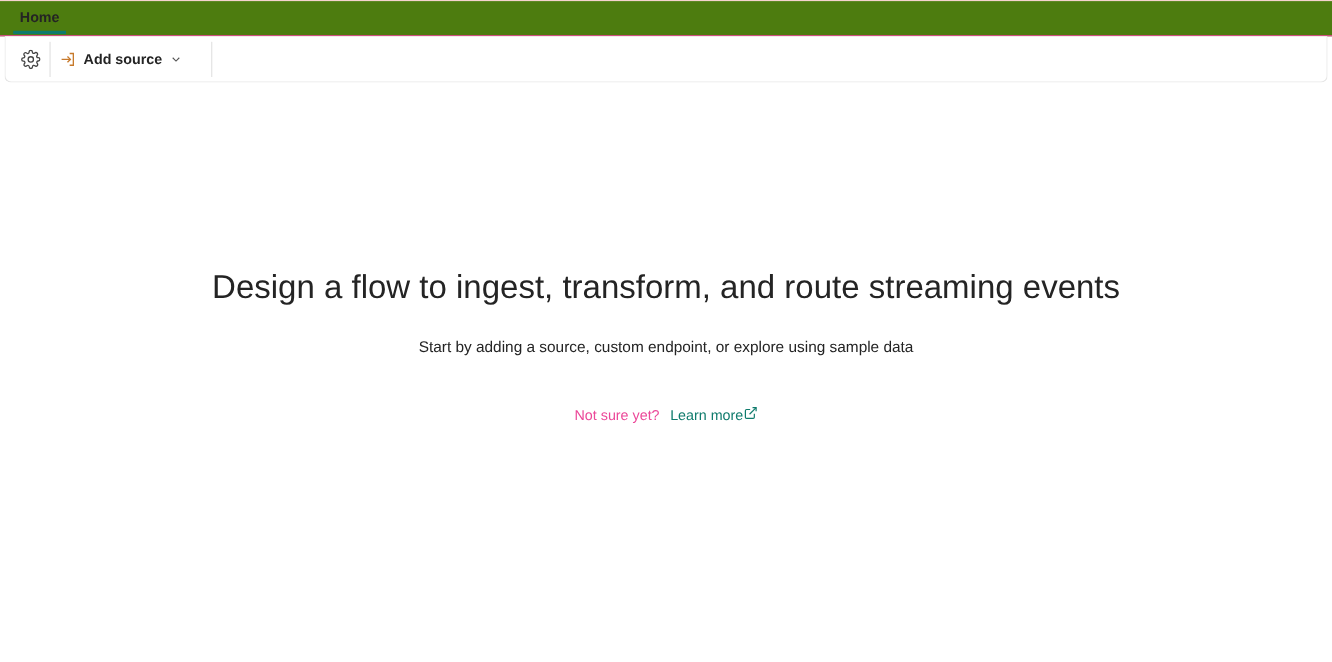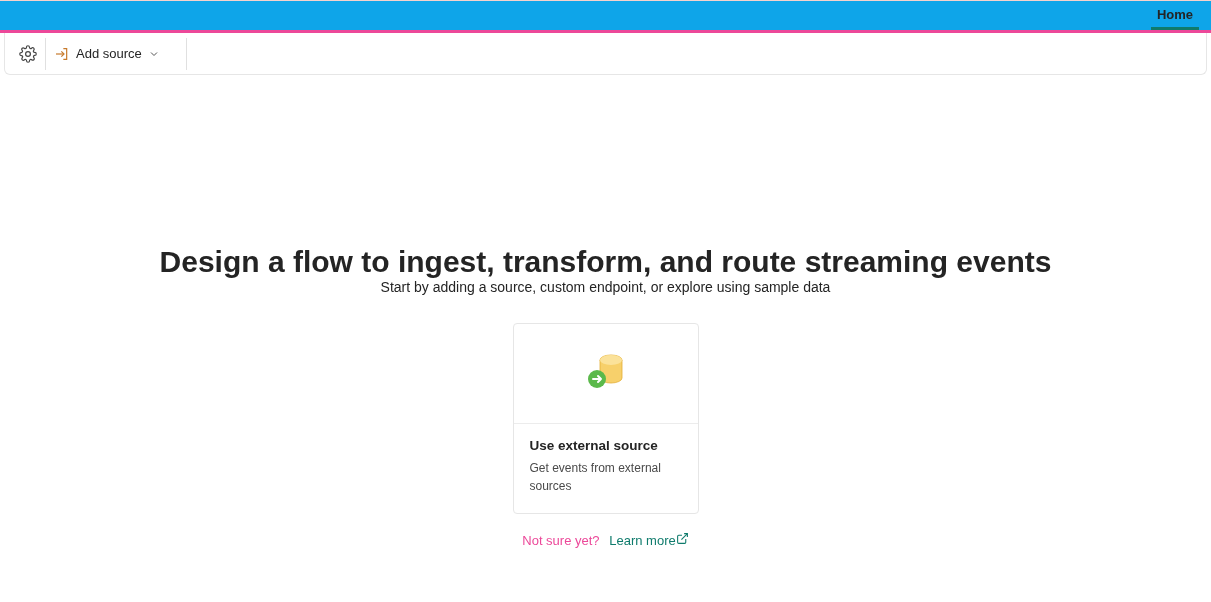--- a/index.html
+++ b/index.html
@@ -10,27 +10,26 @@
     width: 1211px;
     height: 602px;
     overflow: hidden;
   }
   .top-accent {
     height: 1px;
     background: #f5d2cd;
     width: 100%;
   }
   .tab-bar {
-    background: #0ea5e9;
+    background: #4d7c0f;
     height: 32px;
     display: flex;
     align-items: center;
     padding: 0 12px;
-    border-bottom: 3px solid #ec4899;
-    justify-content: flex-end;
+    border-bottom: 1px solid #ec4899;
   }
   .tab {
     font-size: 13px;
     font-weight: 600;
     color: #242424;
     padding: 6px 6px 5px 6px;
     border-bottom: 3px solid #0f7b6c;
     cursor: pointer;
   }
   .toolbar-wrap {
@@ -48,39 +47,40 @@
   }
   .toolbar-btn {
     display: flex;
     align-items: center;
     justify-content: center;
     height: 32px;
     padding: 0 8px;
     cursor: pointer;
     border-right: 1px solid #e0e0e0;
   }
-  .toolbar-btn:last-child { border-right: 1px solid #e0e0e0; padding-right: 26px; }
+  .toolbar-btn:last-child { border-right: 1px solid #e0e0e0; padding-right: 26px; font-weight: bold; }
   .toolbar-btn .segment-label {
     font-size: 13px;
     color: #242424;
     margin: 0 6px;
   }
   .gear-icon, .add-icon, .chev-icon {
     display: inline-flex;
     align-items: center;
     justify-content: center;
   }
   .content {
     text-align: center;
     padding: 170px 20px 0 20px;
   }
   h1.headline {
     font-size: 30px;
-    font-weight: 700;
-    color: #242424;
+    font-weight: 400;
+    color: #242424;
+    margin-bottom: 28px;
   }
   p.subhead {
     font-size: 14px;
     color: #242424;
     margin-bottom: 28px;
   }
   .cards {
     display: flex;
     justify-content: center;
     gap: 36px;
@@ -180,39 +180,20 @@
     </div>
   </div>
 </div>
 
 <div class="content">
   <h1 class="headline">Design a flow to ingest, transform, and route streaming events</h1>
   <p class="subhead">Start by adding a source, custom endpoint, or explore using sample data</p>
 
   <div class="cards">
 
-    <div class="card">
-      <div class="card-icon-zone">
-        <span>
-          <span class="cyl-wrap">
-            <svg width="50" height="50" viewBox="0 0 50 50">
-              <ellipse cx="30" cy="13" rx="11" ry="5" fill="#f4c24a" stroke="#e3ad32" stroke-width="0.8"></ellipse>
-              <path d="M19 13 v18 a11 5 0 0 0 22 0 V13" fill="#f7d06b" stroke="#e3ad32" stroke-width="0.8"></path>
-              <ellipse cx="30" cy="13" rx="11" ry="5" fill="#fbe29a"></ellipse>
-              <circle cx="16" cy="32" r="9" fill="#5bb94b"></circle>
-              <path d="M12 32 h8 M17 29 l3 3 -3 3" stroke="#fff" stroke-width="2" fill="none" stroke-linecap="round" stroke-linejoin="round"></path>
-            </svg>
-          </span>
-        </span>
-      </div>
-      <div class="card-body">
-        <div class="card-title">Use external source</div>
-        <div class="card-desc">Get events from external sources</div>
-      </div>
-    </div>
 
 
 
   </div>
 
   <div class="footer-hint">
     <span class="hint-text">Not sure yet?</span>
     <a class="link">
       <span>Learn more</span>
       <span>

